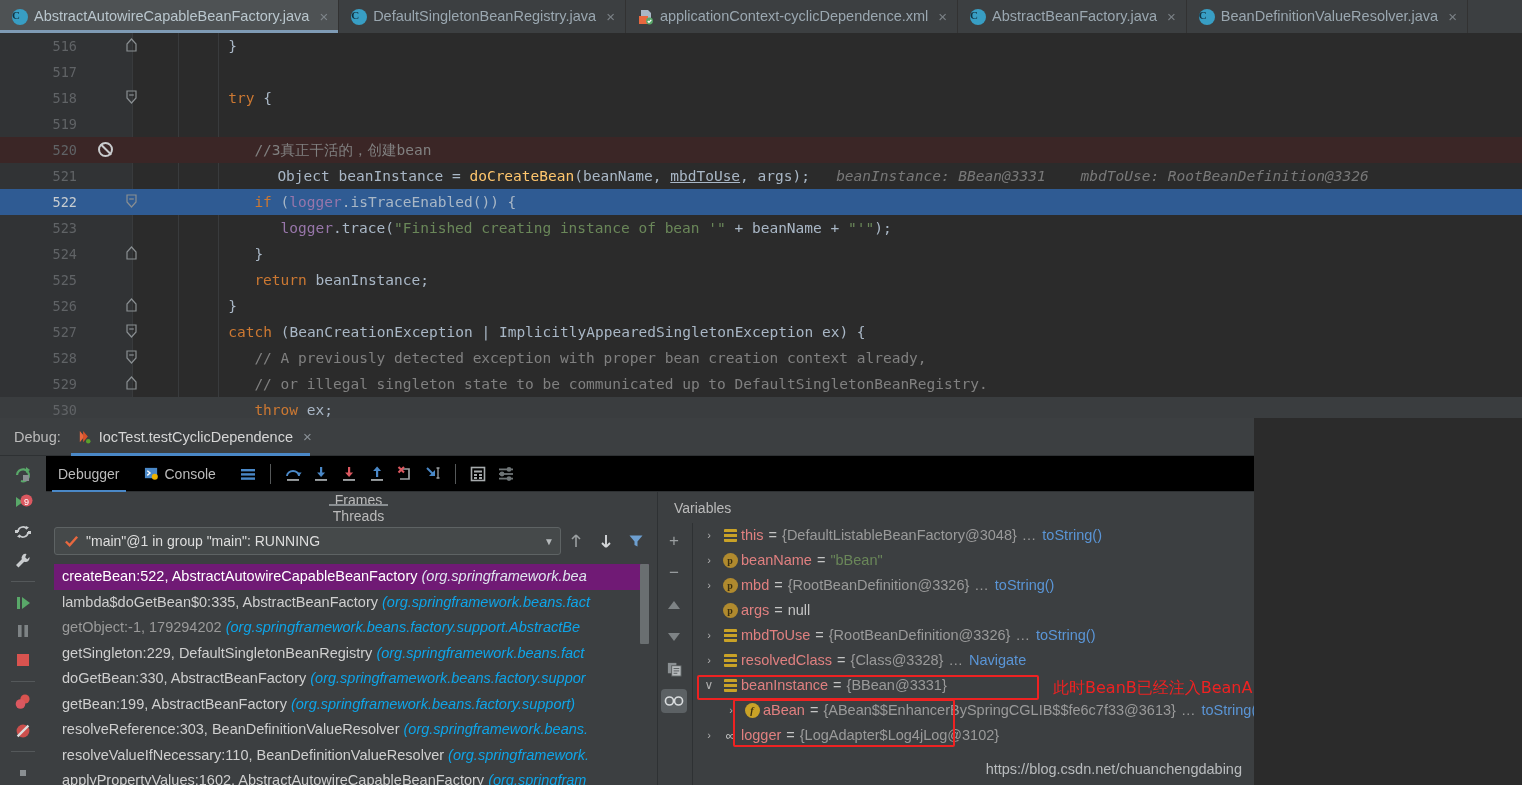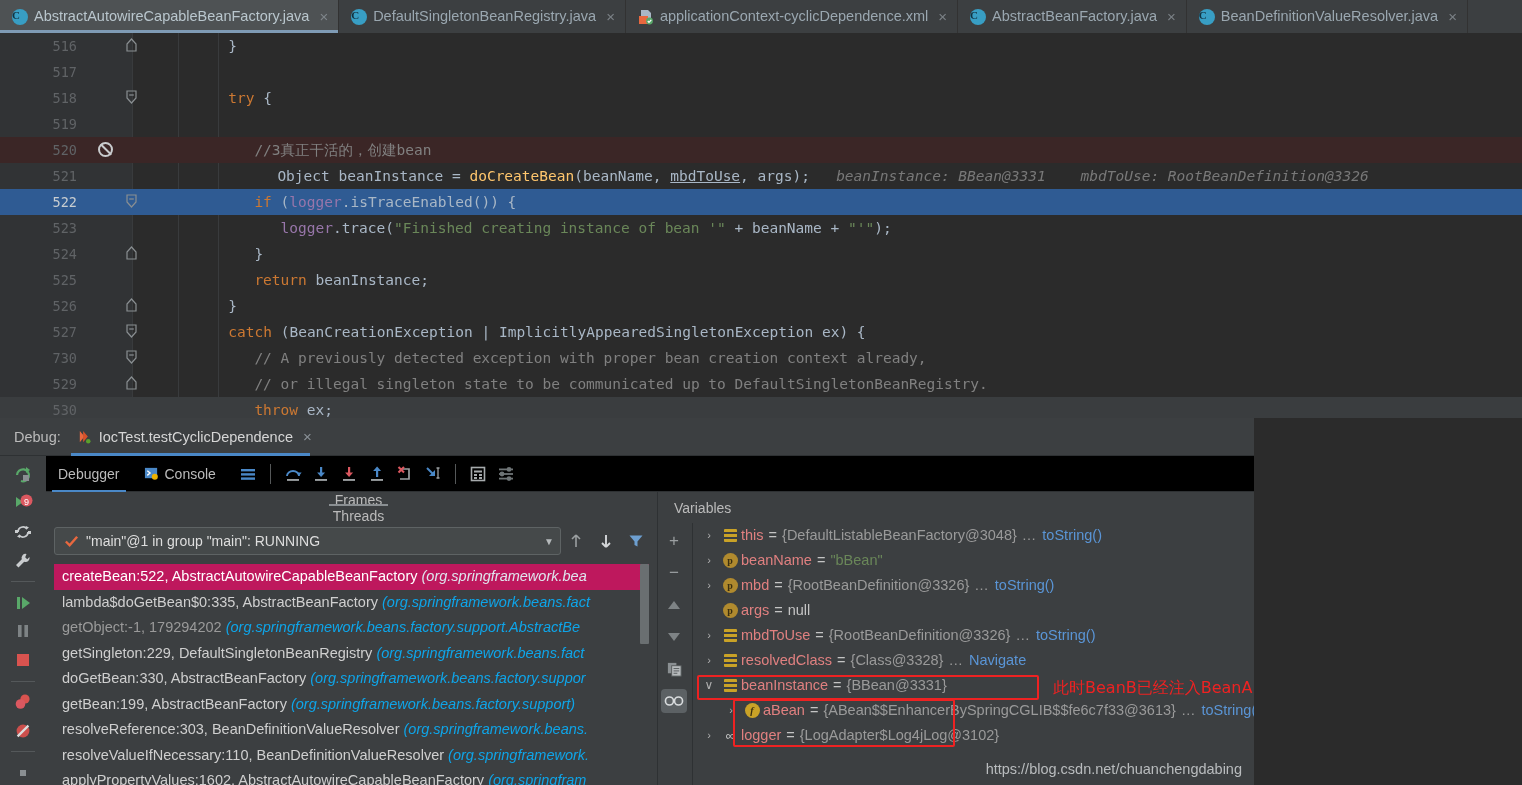--- a/index.html
+++ b/index.html
@@ -159,21 +159,21 @@
   .thread-select .caret { margin-left: auto; color: #b5b9bb; font-size: 10px; }
   .tr-btn { width: 30px; height: 28px; display: flex; align-items: center;
             justify-content: center; }
 
   .frames-list { position: absolute; left: 8px; right: 8px; top: 72px; bottom: 0;
                  overflow: hidden; }
   .frame {
     height: 25.5px; line-height: 25.5px; padding-left: 8px;
     font-size: 14.5px; color: #cfcfcf; white-space: nowrap; overflow: hidden;
   }
-  .frame.sel { background: #be185d; color: #ffffff; }
+  .frame.sel { background: #701a75; color: #ffffff; }
   .frame .pkg { color: #0ea5e9; font-style: italic; }
   .frame.sel .pkg { color: #dfe6ee; font-style: italic; }
   .frame.dim { color: #9a9a9a; }
   .frames-scroll {
     position: absolute; right: 8px; top: 72px; width: 9px; height: 80px;
     background: #6a6f71; border-radius: 1px;
   }
 
   
   .vars-rail {
@@ -299,21 +299,21 @@
               <path d="M5.5 1 L10 6 v7 h-9 V6 z" fill="none" stroke="#8a8f92" stroke-width="1.2"></path>
             </svg></div><div class="codetext" style="left: 254.4px;"><span class="id">}</span></div></div>
         <div class="coderow"><div class="gutter">525</div><div class="codetext" style="left: 254.4px;"><span class="kw">return</span> <span class="id">beanInstance;</span></div></div>
         <div class="coderow"><div class="gutter">526</div><div class="foldcol"><svg width="11" height="14" viewBox="0 0 11 14" style="margin-top:5px">
               <path d="M5.5 1 L10 6 v7 h-9 V6 z" fill="none" stroke="#8a8f92" stroke-width="1.2"></path>
             </svg></div><div class="codetext" style="left: 228.3px;"><span class="id">}</span></div></div>
         <div class="coderow"><div class="gutter">527</div><div class="foldcol"><svg width="11" height="14" viewBox="0 0 11 14" style="margin-top:5px">
               <path d="M1 1 h9 v7 l-4.5 5 L1 8 z" fill="none" stroke="#8a8f92" stroke-width="1.2"></path>
               <path d="M3.2 5 h4.6" stroke="#8a8f92" stroke-width="1.2"></path>
             </svg></div><div class="codetext" style="left: 228.3px;"><span class="kw">catch</span> <span class="id">(BeanCreationException | ImplicitlyAppearedSingletonException ex) {</span></div></div>
-        <div class="coderow"><div class="gutter">730</div><div class="foldcol"><svg width="11" height="14" viewBox="0 0 11 14" style="margin-top:5px">
+        <div class="coderow"><div class="gutter">528</div><div class="foldcol"><svg width="11" height="14" viewBox="0 0 11 14" style="margin-top:5px">
               <path d="M1 1 h9 v7 l-4.5 5 L1 8 z" fill="none" stroke="#8a8f92" stroke-width="1.2"></path>
               <path d="M3.2 5 h4.6" stroke="#8a8f92" stroke-width="1.2"></path>
             </svg></div><div class="codetext" style="left: 254.4px;"><span class="cmt">// A previously detected exception with proper bean creation context already,</span></div></div>
         <div class="coderow"><div class="gutter">529</div><div class="foldcol"><svg width="11" height="14" viewBox="0 0 11 14" style="margin-top:5px">
               <path d="M5.5 1 L10 6 v7 h-9 V6 z" fill="none" stroke="#8a8f92" stroke-width="1.2"></path>
             </svg></div><div class="codetext" style="left: 254.4px;"><span class="cmt">// or illegal singleton state to be communicated up to DefaultSingletonBeanRegistry.</span></div></div>
         <div class="coderow faint"><div class="gutter">530</div><div class="codetext" style="left: 254.4px;"><span class="kw">throw</span> <span class="id">ex;</span></div></div>
       </div>
   </div>
 

